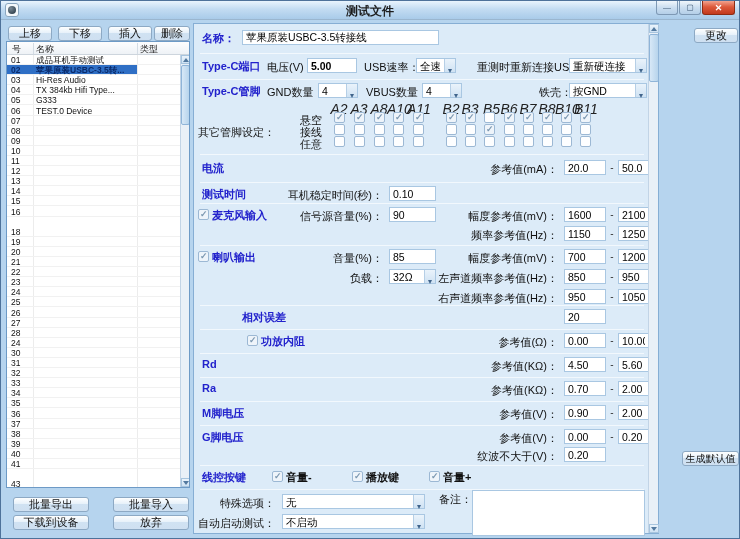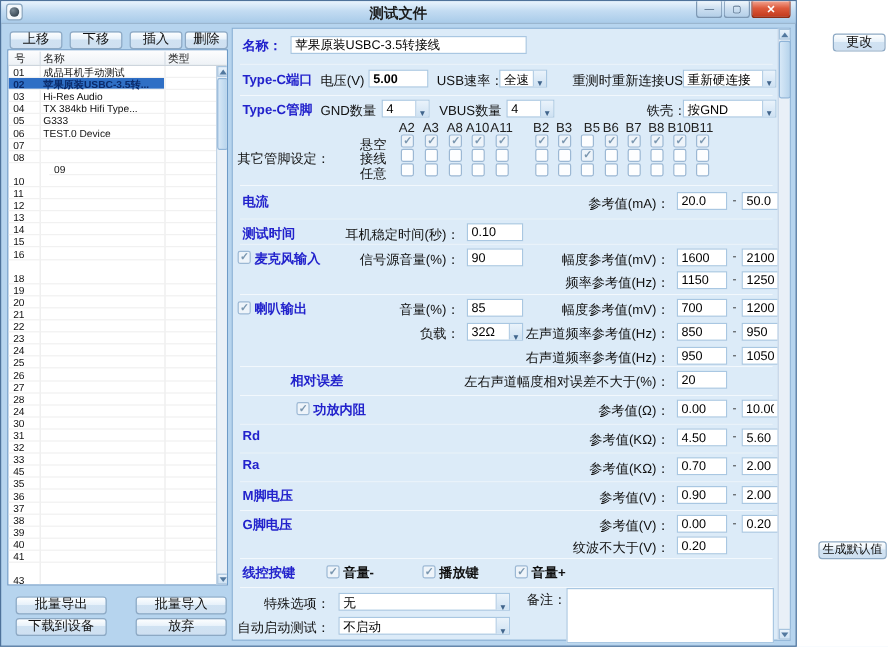--- a/index.html
+++ b/index.html
@@ -1,17 +1,17 @@
 <!DOCTYPE html>
 <html><head>
 <meta charset="utf-8">
 <style>
   * { margin:0; padding:0; box-sizing:border-box; font-family:"Liberation Sans", sans-serif; }
   html,body { width:740px; height:539px; overflow:hidden; }
-  .window { position:absolute; left:0; top:0; width:664px; height:539px;
+  .window { position:absolute; left:0; top:0; width:740px; height:539px;
     background:#b6d4ee; border:1px solid #4e729a; }
   
   .titlebar { position:absolute; left:0; top:0; width:100%; height:19px;
     background:linear-gradient(#e9f4fd, #c3dcf2 45%, #a9cbe9); border-bottom:1px solid #9ab6cf; }
   .app-icon { position:absolute; left:4px; top:2px; width:14px; height:14px; background:#f4f8fb;
     border:1px solid #8aa6bf; border-radius:3px; }
   .app-icon::after { content:""; position:absolute; left:2px; top:2px; width:8px; height:8px;
     border-radius:50%; background:radial-gradient(circle at 35% 30%, #7a8a96, #20303c); }
   .wtitle { position:absolute; left:0; right:0; top:2px; text-align:center; font-size:12px;
     font-weight:bold; color:#1c1c1c; }
@@ -75,21 +75,21 @@
     background:linear-gradient(#eaf3fb,#cfe2f3); border-left:1px solid #b6cfe6;
     text-align:center; }
   .combo-arrow::after { content:"▾"; font-size:8px; color:#41658c; line-height:12px; }
   .cb { position:absolute; width:11px; height:11px; border:1px solid #9cb8d4; background:#fdfeff;
     border-radius:2px; top:2px; }
   .cb.on { background:#eef4fa; }
   .cb.on::after { content:"✓"; position:absolute; left:1px; top:-1px; font-size:9px;
     color:#7b97b0; font-weight:bold; }
   .cblabel { position:absolute; font-size:11px; font-weight:bold; color:#2222cc; top:1px;
     white-space:nowrap; }
-  .gridhead { position:absolute; width:22px; text-align:center; font-size:11px; color:#222; }
+  .gridhead { position:absolute; width:22px; text-align:center; font-size:14px; color:#222;font-style:italic; }
   .form-sb { position:absolute; right:0; top:0; width:10px; height:100%;
     background:#e9f0f7; border-left:1px solid #c2d4e6; }
   .remark-ta { position:absolute; left:278px; top:466px; width:173px; height:46px;
     border:1px solid #a9c7e2; background:#fff; resize:none; font-size:10px; }
 </style>
 </head>
 <body>
 
 <div class="window">
 
@@ -150,21 +150,21 @@
           <span class="rname">TEST.0 Device</span>
         </div>
         <div class="lrow" style="top: 60.6px;">
           <span class="rn">07</span>
           <span class="rname"></span>
         </div>
         <div class="lrow" style="top: 70.7px;">
           <span class="rn">08</span>
           <span class="rname"></span>
         </div>
-        <div class="lrow" style="top: 80.8px; margin-left: 34px;">
+        <div class="lrow" style="top: 80.8px;">
           <span class="rn">09</span>
           <span class="rname"></span>
         </div>
         <div class="lrow" style="top: 90.9px;">
           <span class="rn">10</span>
           <span class="rname"></span>
         </div>
         <div class="lrow" style="top: 101px;">
           <span class="rn">11</span>
           <span class="rname"></span>
@@ -247,21 +247,21 @@
         </div>
         <div class="lrow" style="top: 313.1px;">
           <span class="rn">32</span>
           <span class="rname"></span>
         </div>
         <div class="lrow" style="top: 323.2px;">
           <span class="rn">33</span>
           <span class="rname"></span>
         </div>
         <div class="lrow" style="top: 333.3px;">
-          <span class="rn">45</span>
+          <span class="rn">34</span>
           <span class="rname"></span>
         </div>
         <div class="lrow" style="top: 343.4px;">
           <span class="rn">35</span>
           <span class="rname"></span>
         </div>
         <div class="lrow" style="top: 353.5px;">
           <span class="rn">36</span>
           <span class="rname"></span>
         </div>
@@ -468,21 +468,20 @@
     <div class="frow" style="top:265px">
       <span class="flabel r100">右声道频率参考值(Hz)：</span>
       <input class="fld fA" value="950" style="">
       <span class="dash">-</span>
       <input class="fld fB" value="1050" style="">
     </div>
     <div class="fsep" style="top:281px"></div>
 
     <div class="frow" style="top:285px">
       <span class="sec" style="left:48px">相对误差</span>
-      <span class="flabel r100">左右声道幅度相对误差不大于(%)：</span>
       <input class="fld fA" value="20" style="">
     </div>
     <div class="fsep" style="top:305px"></div>
 
     <div class="frow" style="top:309px">
       <span class="cb on" style="left:53px"></span>
       <span class="cblabel" style="left:67px">功放内阻</span>
       <span class="flabel r100">参考值(Ω)：</span>
       <input class="fld fA" value="0.00" style="">
       <span class="dash">-</span>

